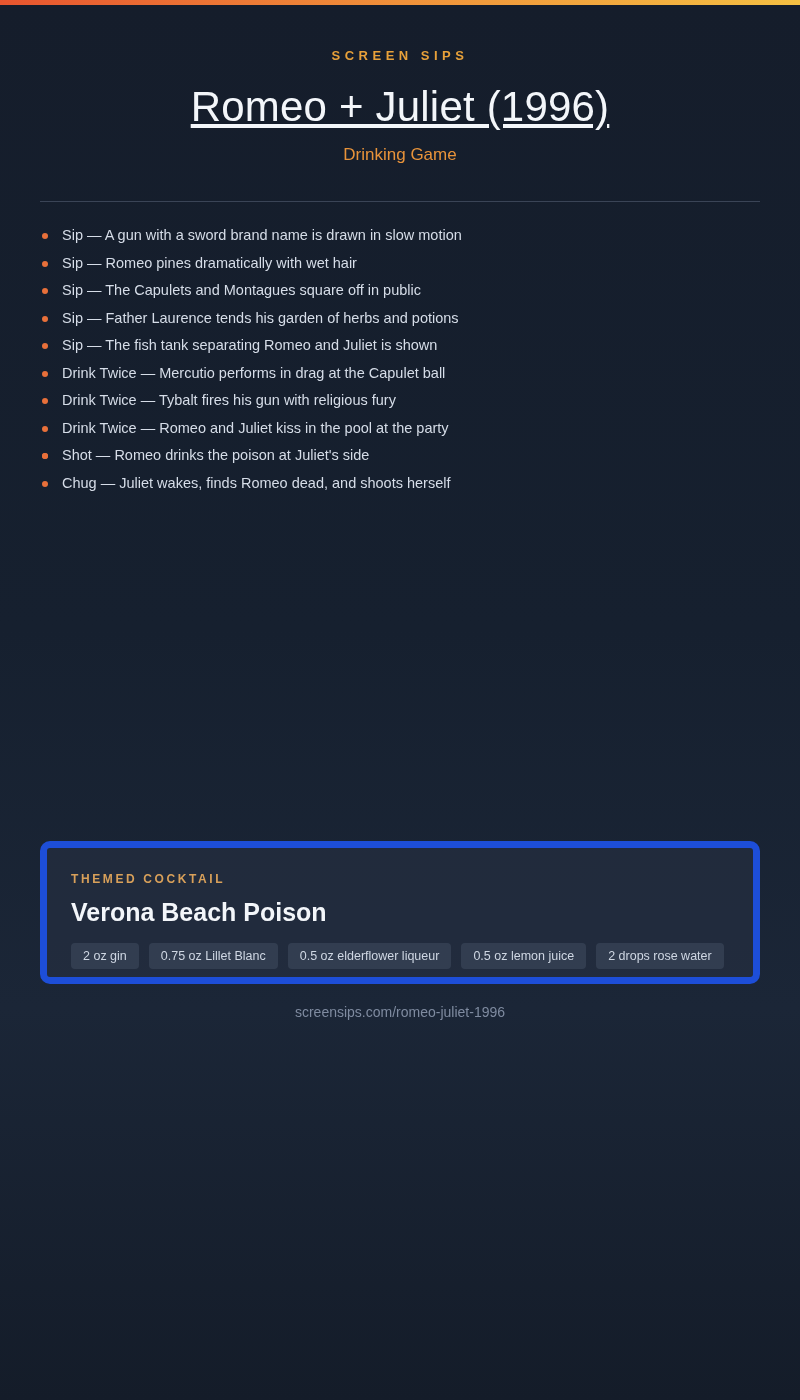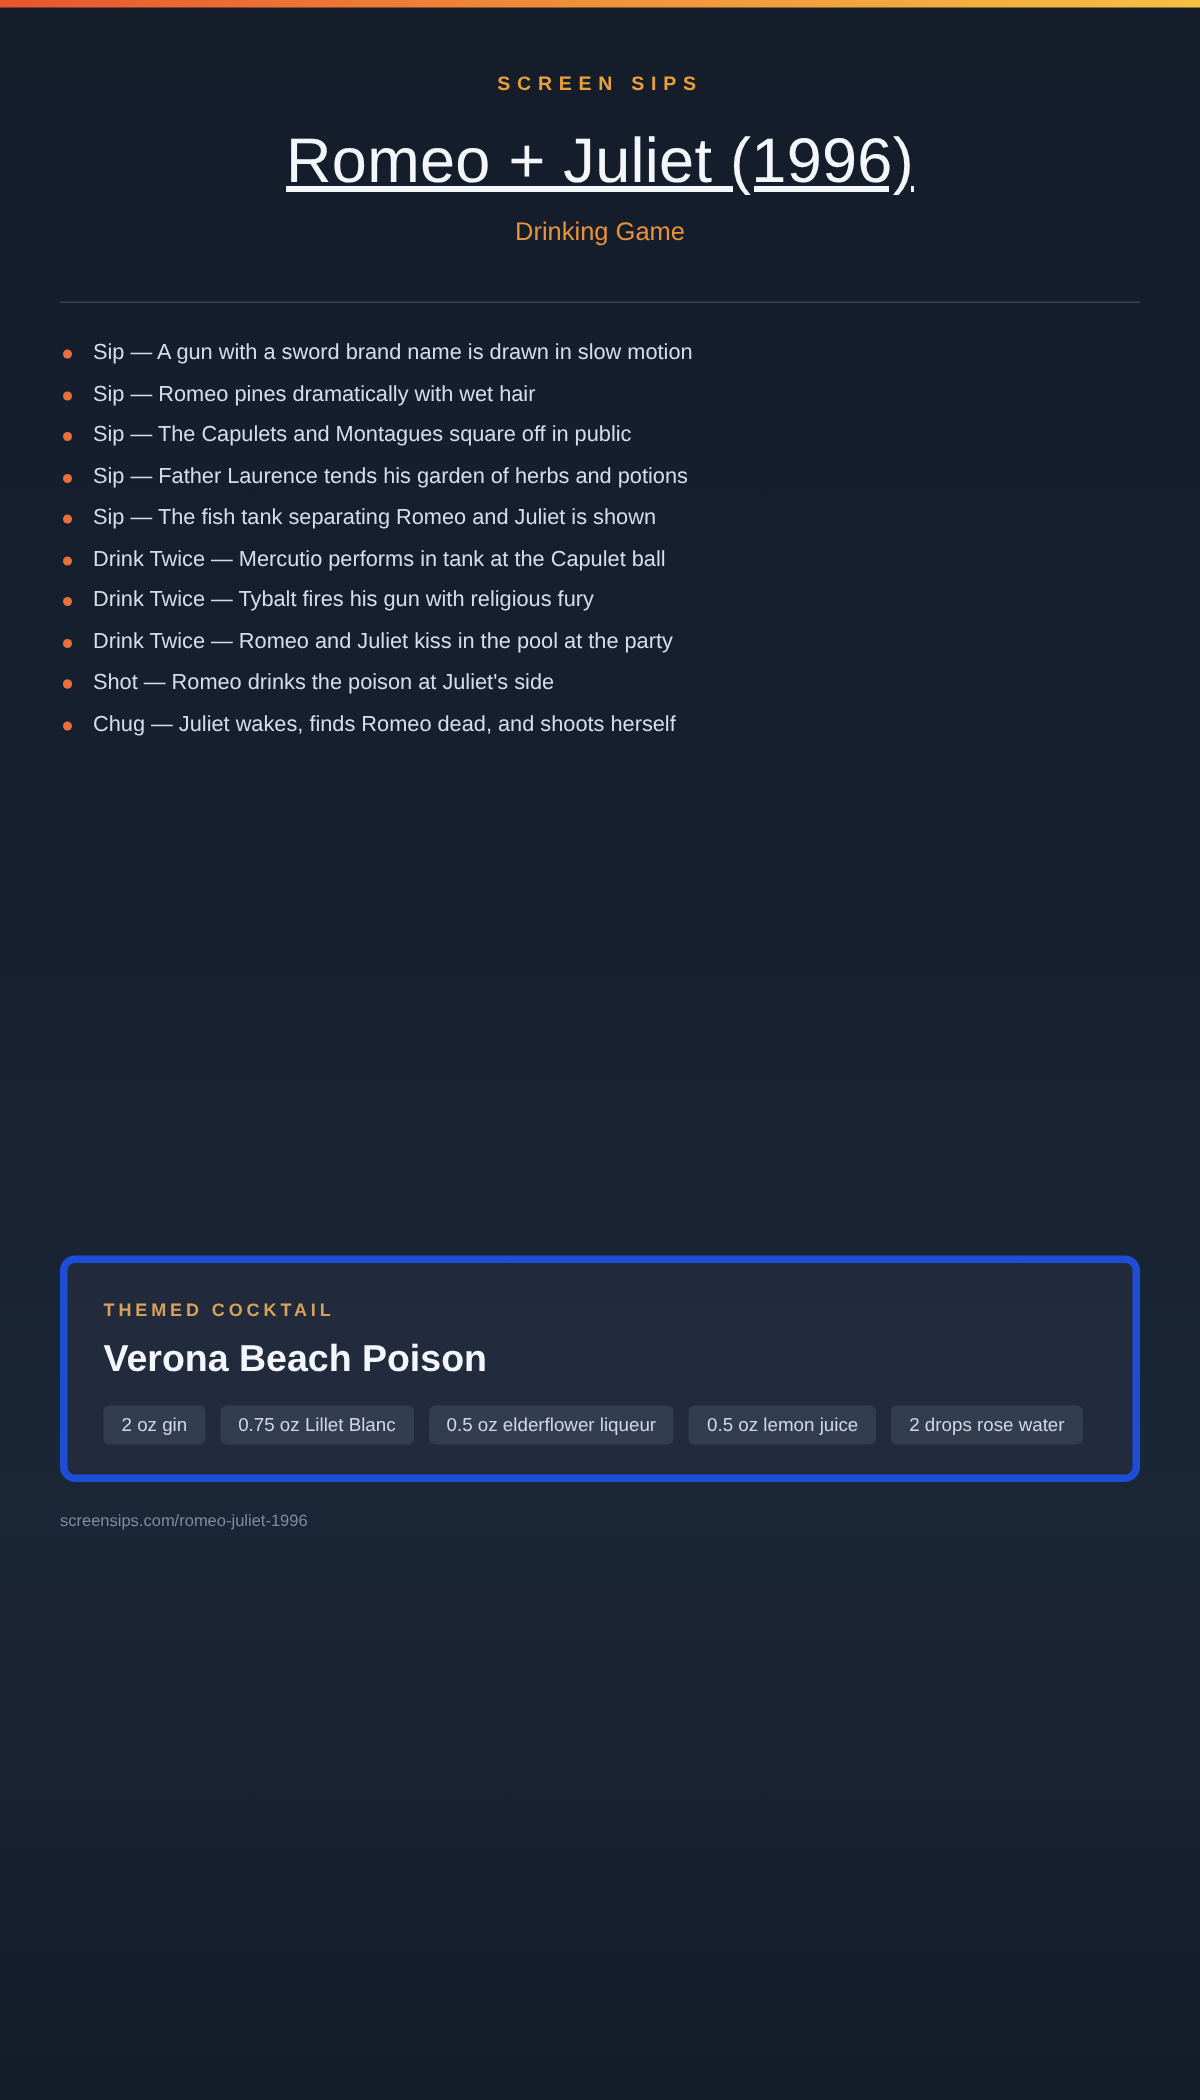--- a/index.html
+++ b/index.html
@@ -68,24 +68,24 @@
     position: absolute;
     left: 2px;
     top: 11px;
     width: 6px;
     height: 6px;
     border-radius: 50%;
     background: #e8703a;
   }
   .spacer { flex: 1; }
   .cocktail {
-    border: 5px solid #1d4ed8;
+    border: 7px solid #1d4ed8;
     border-radius: 10px;
     background: rgba(40,50,67,0.55);
-    padding: 24px 24px 20px 24px;
+    padding: 24px 24px 8px 24px;
     margin-bottom: 20px;
   }
   .cocktail-kicker {
     color: #d8a05a;
     font-size: 12px;
     letter-spacing: 2.6px;
     font-weight: 600;
   }
   .cocktail-name {
     font-size: 25px;
@@ -100,22 +100,23 @@
     gap: 4px 10px;
   }
   .ingredient {
     background: rgba(72,84,104,0.45);
     color: #cfd7e3;
     font-size: 12.5px;
     padding: 6px 12px;
     border-radius: 4px;
   }
   .footer {
+    text-align: center;
     color: #7f8ba0;
-    font-size: 11px;
+    font-size: 14px;
     padding-bottom: 20px;
   }
 </style>
 </head>
 <body>
 
 <div id="top-bar"></div>
 
 <div id="page">
 
@@ -126,21 +127,21 @@
   </div>
 
   <div class="divider"></div>
 
   <ul class="rules" id="rules-list">
       <li class="rule"><span class="dot"></span><span>Sip — A gun with a sword brand name is drawn in slow motion</span></li>
       <li class="rule"><span class="dot"></span><span>Sip — Romeo pines dramatically with wet hair</span></li>
       <li class="rule"><span class="dot"></span><span>Sip — The Capulets and Montagues square off in public</span></li>
       <li class="rule"><span class="dot"></span><span>Sip — Father Laurence tends his garden of herbs and potions</span></li>
       <li class="rule"><span class="dot"></span><span>Sip — The fish tank separating Romeo and Juliet is shown</span></li>
-      <li class="rule"><span class="dot"></span><span>Drink Twice — Mercutio performs in tank at the Capulet ball</span></li>
+      <li class="rule"><span class="dot"></span><span>Drink Twice — Mercutio performs in drag at the Capulet ball</span></li>
       <li class="rule"><span class="dot"></span><span>Drink Twice — Tybalt fires his gun with religious fury</span></li>
       <li class="rule"><span class="dot"></span><span>Drink Twice — Romeo and Juliet kiss in the pool at the party</span></li>
       <li class="rule"><span class="dot"></span></li>
       <li class="rule"><span class="dot"></span><span>Shot — Romeo drinks the poison at Juliet's side</span></li>
       <li class="rule"><span class="dot"></span><span>Chug — Juliet wakes, finds Romeo dead, and shoots herself</span></li>
     </ul>
 
   <div class="spacer"></div>
 
   <div class="cocktail">

